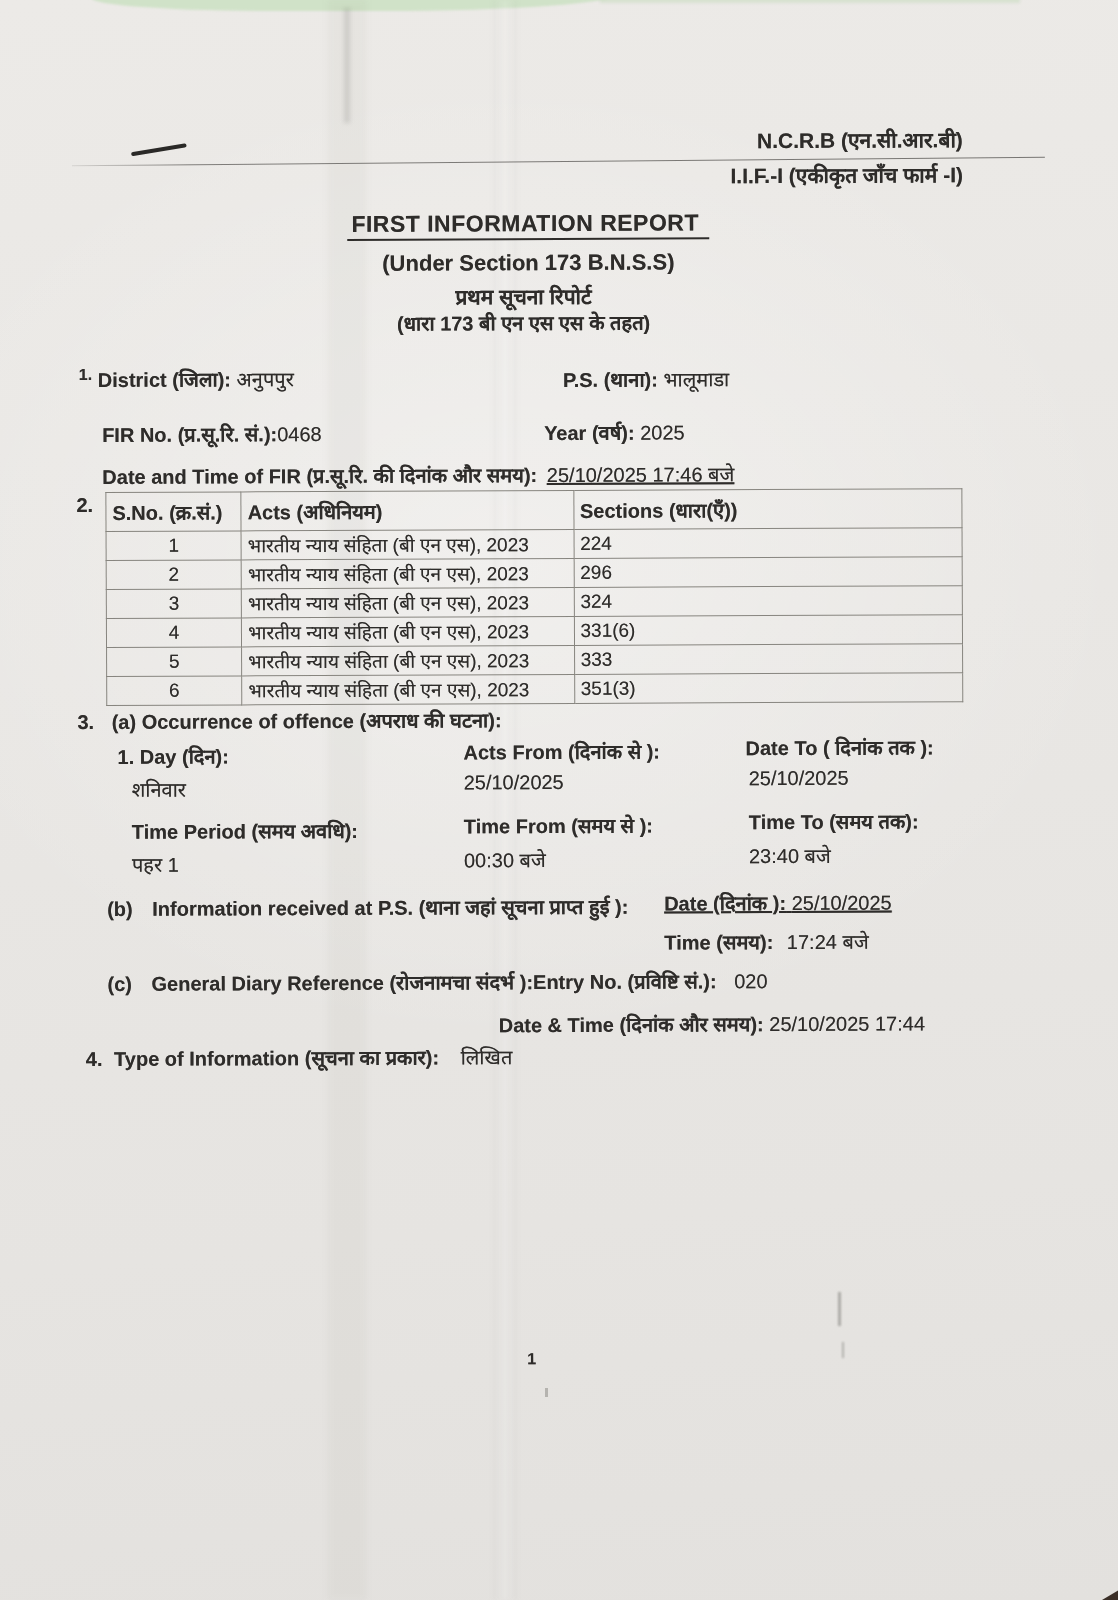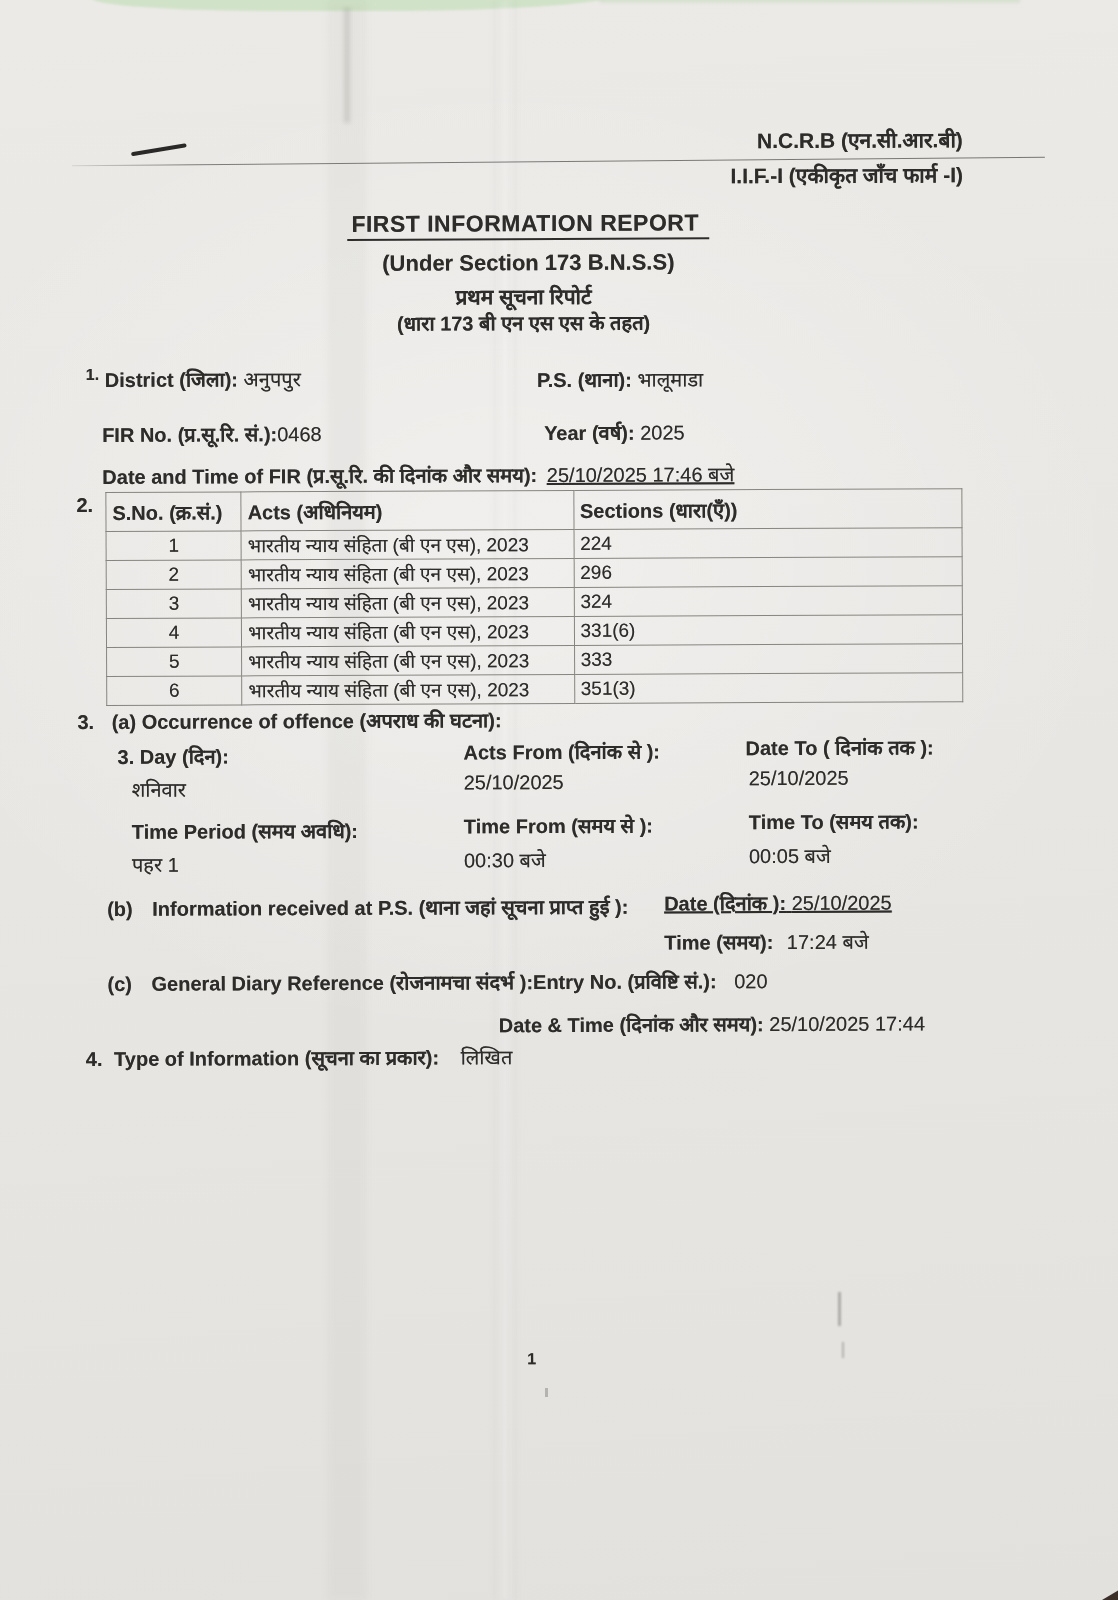--- a/index.html
+++ b/index.html
@@ -87,26 +87,26 @@
       <div>I.I.F.-I (एकीकृत जाँच फार्म -I)</div>
     </div>
 
     <div class="title-main">
       <span>FIRST INFORMATION REPORT</span>
     </div>
     <div class="title-sub1">(Under Section 173 B.N.S.S)</div>
     <div class="title-sub2">प्रथम सूचना रिपोर्ट</div>
     <div class="title-sub3">(धारा 173 बी एन एस एस के तहत)</div>
 
-    <div class="abs fs20" style="left:80px;top:364px;margin-left:7px;">
+    <div class="abs fs20" style="left:80px;top:364px;">
       <span class="sup">1.</span><span> </span>
       <span class="b">District (जिला):</span>
       <span class="val">अनुपपुर</span>
     </div>
-    <div class="abs fs20" style="left:538px;top:366px;">
+    <div class="abs fs20" style="left:564px;top:366px;">
       <span class="b">P.S. (थाना):</span>
       <span class="val">भालूमाडा</span>
     </div>
     <div class="abs fs20" style="left:103px;top:419px;">
       <span class="b">FIR No. (प्र.सू.रि. सं.):</span><span class="val">0468</span>
     </div>
     <div class="abs fs20" style="left:545px;top:419px;">
       <span class="b">Year (वर्ष):</span>
       <span class="val">2025</span>
     </div>
@@ -160,35 +160,35 @@
       </tr>
     </tbody>
       </table>
 
     <div class="abs fs20 b" style="left:77px;top:706px;">
       <span>3.</span>
       <span style="margin-left:12px;">(a)</span>
       <span>Occurrence of offence (अपराध की घटना):</span>
     </div>
 
-    <div class="abs fs20 b" style="left:117px;top:741px;">3. Day (दिन):</div>
+    <div class="abs fs20 b" style="left:117px;top:741px;">1. Day (दिन):</div>
     <div class="abs fs20 b" style="left:463px;top:738px;">Acts From (दिनांक से ):</div>
     <div class="abs fs20 b" style="left:745px;top:735px;text-align:right;">Date To ( दिनांक तक ):</div>
 
     <div class="abs fs20 val" style="left:131px;top:774px;">शनिवार</div>
     <div class="abs fs20 val" style="left:463px;top:771px;">25/10/2025</div>
     <div class="abs fs20 val" style="left:748px;top:768px;">25/10/2025</div>
 
     <div class="abs fs20 b" style="left:131px;top:816px;">Time Period (समय अवधि):</div>
     <div class="abs fs20 b" style="left:463px;top:812px;">Time From (समय से ):</div>
     <div class="abs fs20 b" style="left:748px;top:809px;">Time To (समय तक):</div>
 
     <div class="abs fs20 val" style="left:131px;top:849px;">पहर 1</div>
     <div class="abs fs20 val" style="left:463px;top:846px;">00:30 बजे</div>
-    <div class="abs fs20 val" style="left:748px;top:843px;">00:05 बजे</div>
+    <div class="abs fs20 val" style="left:748px;top:843px;">23:40 बजे</div>
 
     <div class="abs fs20" style="left:106px;top:893px;">
       <span class="b">(b)</span>
       <span class="b" style="margin-left:14px;">Information received at P.S. (थाना  जहां सूचना प्राप्त हुई ):</span>
     </div>
     <div class="abs fs20" style="left:663px;top:890px;text-decoration:underline;">
       <span class="b">Date (दिनांक ):</span>
       <span class="val">25/10/2025</span>
     </div>
     <div class="abs fs20" style="left:663px;top:929px;">

